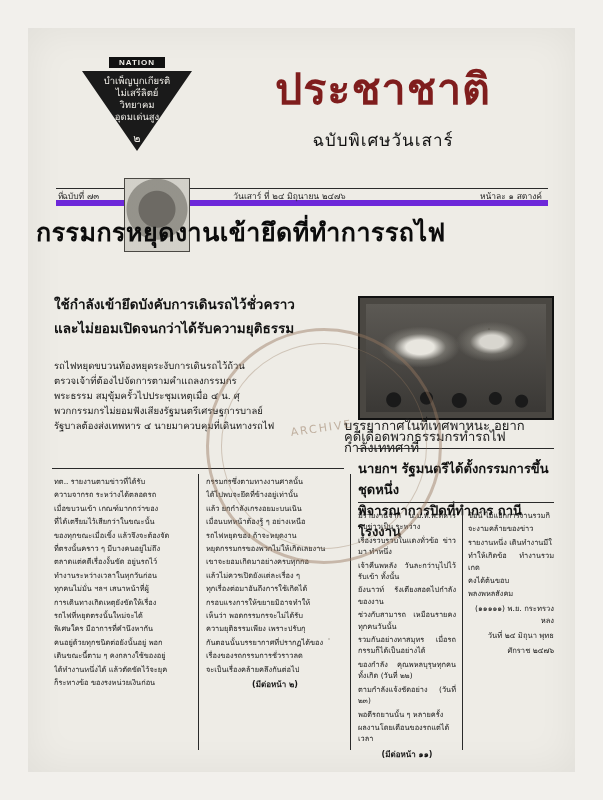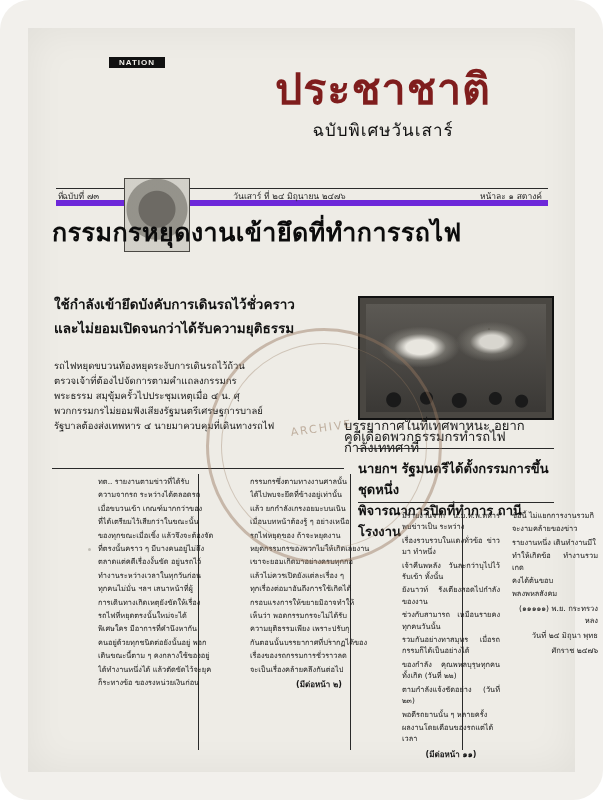--- a/index.html
+++ b/index.html
@@ -15,21 +15,20 @@
   }
   .page {
     position: relative;
     width: 603px;
     height: 800px;
     background: #f2f0ec;
     background-image:
       radial-gradient(circle at 20% 30%, rgba(0,0,0,0.035) 0 2px, transparent 3px),
       radial-gradient(circle at 70% 60%, rgba(0,0,0,0.03) 0 2px, transparent 3px);
     overflow: hidden;
-    border-radius: 30px;
   }
   .paper {
     position: absolute;
     left: 28px;
     top: 28px;
     width: 547px;
     height: 744px;
     background: #eeece6;
     box-shadow: inset 0 0 40px rgba(0,0,0,0.06);
   }
@@ -106,21 +105,21 @@
   }
   .paper-title {
     font-size: 43px;
     line-height: 50px;
     font-weight: bold;
     color: #7f1d1d;
     letter-spacing: 1px;
     font-family: "DejaVu Sans", sans-serif;
   }
   .paper-sub {
-    margin-top: 2px;
+    margin-top: 12px;
     font-size: 17px;
     color: #111;
     letter-spacing: 1px;
   }
   .issue-bar {
     position: absolute;
     left: 28px;
     top: 160px;
     width: 492px;
     height: 18px;
@@ -142,21 +141,21 @@
     width: 64px;
     height: 72px;
     background:
       radial-gradient(circle at 50% 42%, #6d6a64 0 18px, rgba(120,118,110,0.7) 19px 30px, rgba(200,198,190,0.4) 31px),
       #d9d7d0;
     border: 1px solid #4a4843;
   }
   
   .headline {
     position: absolute;
-    left: 24px;
+    left: 8px;
     top: 188px;
     width: 500px;
     font-size: 25px;
     line-height: 33px;
     font-weight: bold;
     color: #0c0c0c;
     letter-spacing: 0.5px;
   }
   .headline .l2 { display: block; }
   .subhead {
@@ -245,21 +244,20 @@
     background: #2a2a2a;
     width: 1px;
   }
   .col {
     position: absolute;
     font-size: 7.4px;
     line-height: 11.4px;
     color: #171717;
     text-align: justify;
     overflow: hidden;
-    margin-left: 44px;
   }
   .col p { margin: 0 0 2px 0; }
   .col .cont {
     text-align: center;
     font-size: 8px;
     margin-top: 4px;
     font-weight: bold;
   }
   .col .sig {
     text-align: right;
@@ -305,20 +303,29 @@
 </style>
 </head>
 <body>
 
 <div class="page">
   <div class="paper">
 
     <div class="masthead">
       <div class="logo-box">
         <div class="logo-banner">NATION</div>
+        <div class="logo-tri">
+          <div class="logo-lines">
+            <div>บำเพ็ญบุกเกียรติ</div>
+            <div>ไม่เสรีลิตย์</div>
+            <div>วิทยาคม</div>
+            <div>อุดมเด่นสูง</div>
+          </div>
+          <div class="logo-mark">๒</div>
+        </div>
       </div>
 
       <div class="title-wrap">
         <div class="paper-title">ประชาชาติ</div>
         <div class="paper-sub">ฉบับพิเศษวันเสาร์</div>
       </div>
 
       <div class="issue-left">ที่</div>
       <div class="issue-bar">
         <span>ฉบับที่ ๗๓</span>

